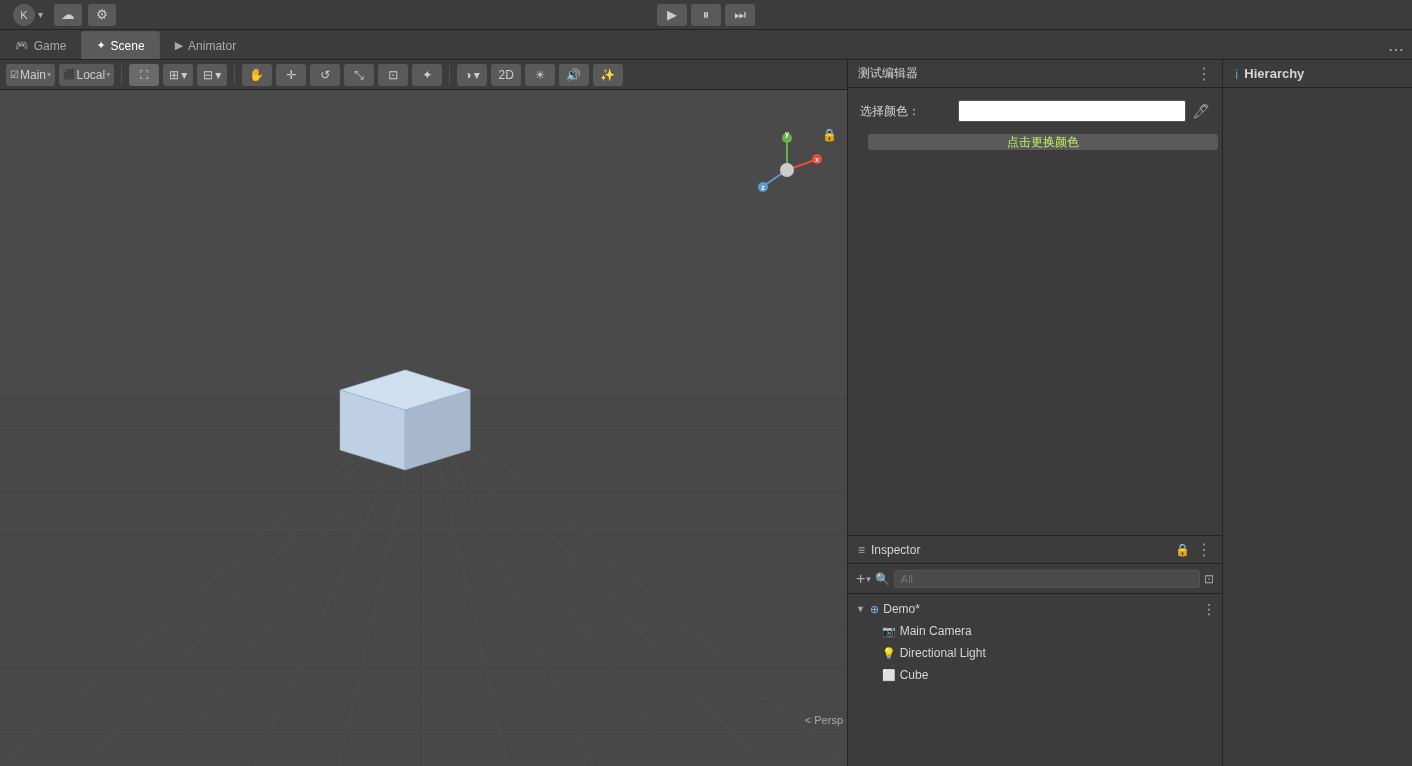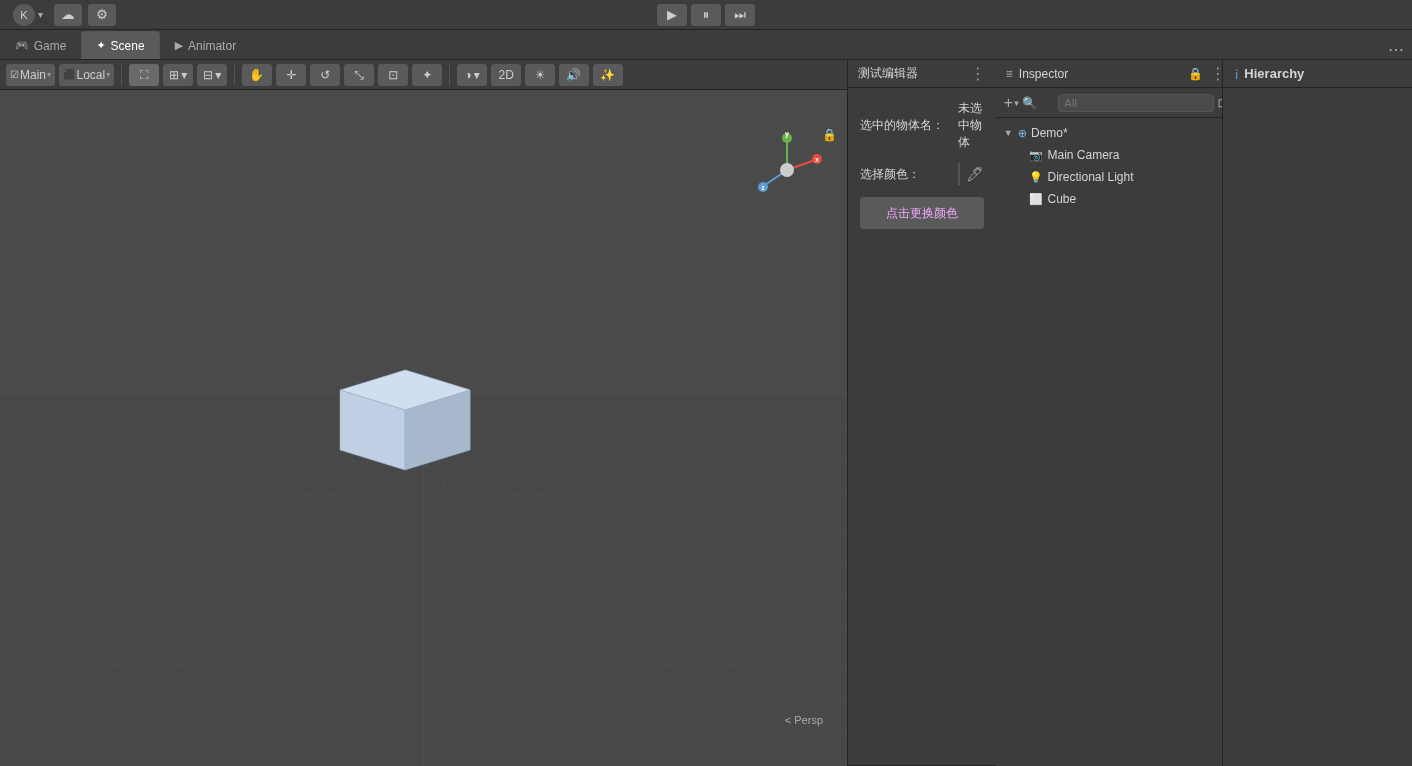--- a/index.html
+++ b/index.html
@@ -148,20 +148,21 @@
     .lock-icon {
       position: absolute;
       top: 38px; right: 10px;
       color: #888; font-size: 12px;
     }
 
     
     .right-panel {
       width: 375px;
       display: flex;
+      flex-direction: column;
       background: #3c3c3c;
       border-left: 1px solid #232323;
     }
 
     
     .editor-panel {
       flex: 1;
       border-bottom: 1px solid #232323;
       display: flex;
       flex-direction: column;
@@ -219,43 +220,43 @@
     .color-input-row {
       display: flex; align-items: center; gap: 6px;
     }
     .color-box {
       flex: 1; height: 22px; background: #ffffff; border: 1px solid #555; border-radius: 2px; cursor: pointer;
     }
     .eyedropper-btn {
       background: none; border: none; cursor: pointer; color: #aaa; font-size: 14px;
     }
     .change-color-btn {
-      width: 100%; height: 32px; background: #5a5a5a; border: none; border-radius: 3px;
-      color: #f0abfc; font-size: 12px; cursor: pointer;
+      width: 100%; height: 16px; background: #5a5a5a; border: none; border-radius: 3px;
+      color: #bef264; font-size: 12px; cursor: pointer; margin-left: 8px;
     }
 
     
     .hierarchy-panel {
       height: 230px;
       display: flex;
       flex-direction: column;
     }
     .hierarchy-toolbar {
       height: 30px;
       display: flex; align-items: center; gap: 4px;
       padding: 0 8px;
       border-bottom: 1px solid #232323;
     }
     .hier-add-btn {
       background: none; border: none; color: #aaa; cursor: pointer; font-size: 14px;
       display: flex; align-items: center; gap: 1px;
     }
     .hier-search {
       background: #4a4a4a; border: 1px solid #555; border-radius: 3px;
-      color: #d4d4d4; font-size: 11px; padding: 2px 6px; flex: 1; outline: none; margin-left: 16px;
+      color: #d4d4d4; font-size: 11px; padding: 2px 6px; flex: 1; outline: none;
     }
     .hier-icon-btn {
       background: none; border: none; color: #aaa; cursor: pointer; font-size: 12px;
     }
     .hierarchy-list {
       flex: 1; overflow-y: auto; padding: 4px 0;
     }
     .hier-item {
       height: 22px; display: flex; align-items: center;
       padding-left: 8px; cursor: pointer; gap: 4px; font-size: 12px;
@@ -451,38 +452,34 @@
           <text x="16" y="60" text-anchor="middle" fill="#fff" font-size="7" font-weight="bold">z</text>
 
           <circle cx="40" cy="40" r="7" fill="#ccc"></circle>
         </svg>
       </div>
 
       
       <div class="lock-icon">🔒</div>
 
       
-      <div class="persp-label" style="bottom:40px; right:24px; position:absolute;">&lt; Persp</div>
+      <div class="persp-label" style="bottom:40px; right:4px; position:absolute;">&lt; Persp</div>
     </div>
   </div>
 
   <div class="right-panel">
 
     <div class="editor-panel">
       <div class="panel-header">
         <span class="panel-title">测试编辑器</span>
         <button class="panel-menu-btn">⋮</button>
       </div>
 
       <div class="editor-content">
 
-        <div class="field-row">
-          <span class="field-label">选中的物体名：</span>
-          <span class="field-value">未选中物体</span>
-        </div>
 
 
         <div class="field-row">
           <span class="field-label">选择颜色：</span>
           <div class="color-input-row" style="flex:1;">
             <div class="color-box"></div>
             <button class="eyedropper-btn">
               <span>🖊</span>
             </button>
           </div>

